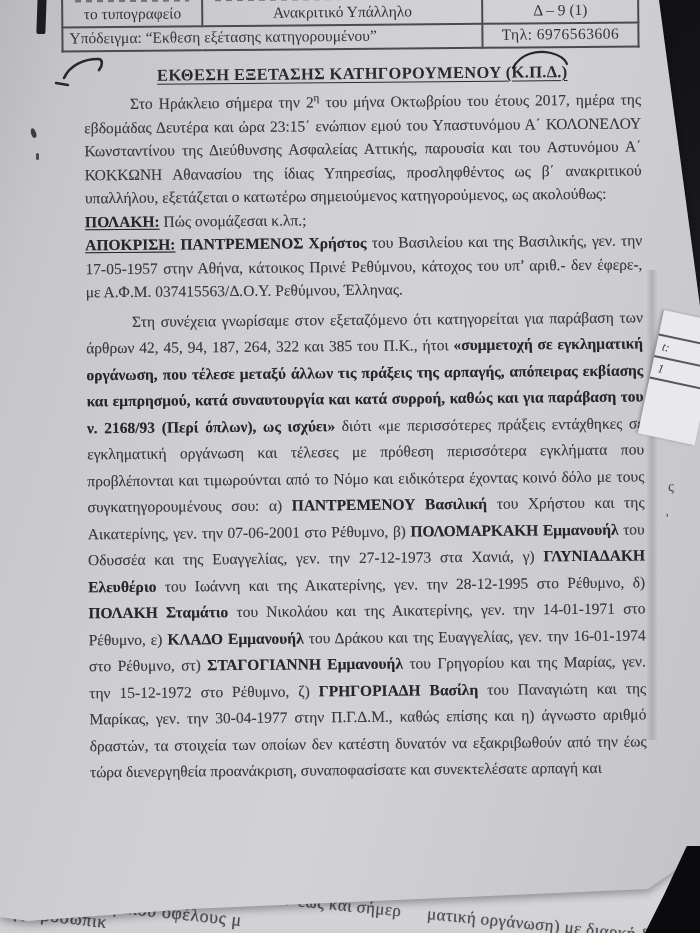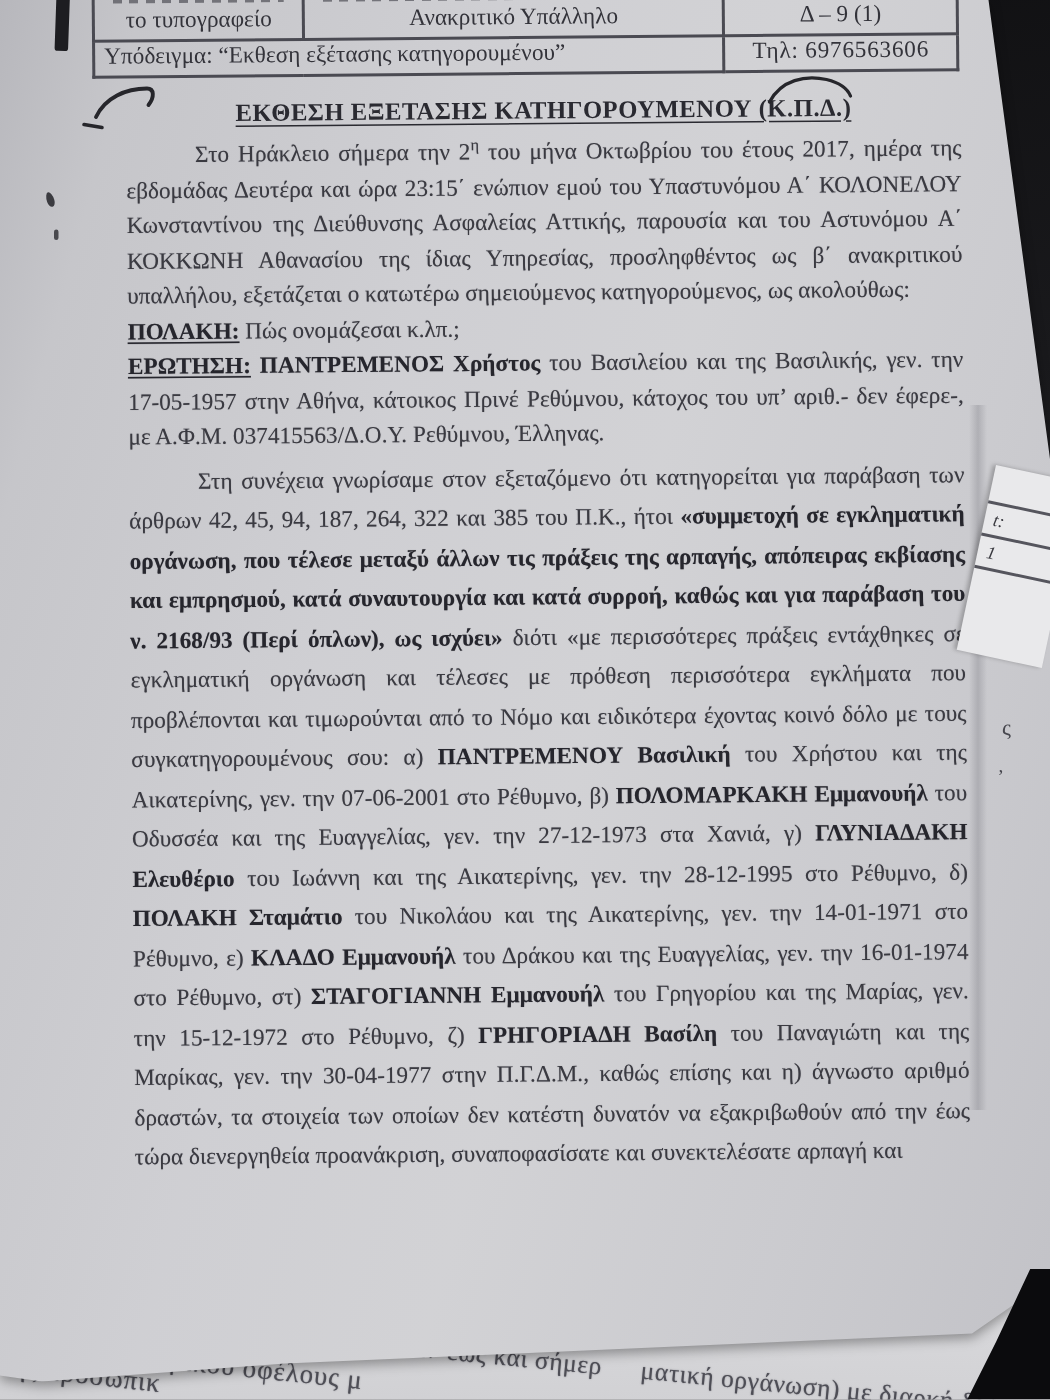--- a/index.html
+++ b/index.html
@@ -132,21 +132,21 @@
         </tbody>
           </table>
 
         <div class="title-row">
           <span class="doc-title">ΕΚΘΕΣΗ ΕΞΕΤΑΣΗΣ ΚΑΤΗΓΟΡΟΥΜΕΝΟΥ (Κ.Π.Δ.)</span>
         </div>
 
         <div class="doc-body">
             <p class="para p-open indent"><span>Στο Ηράκλειο σήμερα την 2</span><sup>η</sup><span> του μήνα Οκτωβρίου του έτους 2017, ημέρα της εβδομάδας Δευτέρα και ώρα 23:15΄ ενώπιον εμού του Υπαστυνόμου Α΄ ΚΟΛΟΝΕΛΟΥ Κωνσταντίνου της Διεύθυνσης Ασφαλείας Αττικής, παρουσία και του Αστυνόμου Α΄ ΚΟΚΚΩΝΗ Αθανασίου της ίδιας Υπηρεσίας, προσληφθέντος ως β΄ ανακριτικού υπαλλήλου, εξετάζεται ο κατωτέρω σημειούμενος κατηγορούμενος, ως ακολούθως:</span></p>
             <p class="para p-qa"><span class="b u">ΠΟΛΑΚΗ:</span><span> Πώς ονομάζεσαι κ.λπ.;</span></p>
-            <p class="para p-qa"><span class="b u">ΕΡΩΤΗΣΗ:</span><span class="b"> ΠΑΝΤΡΕΜΕΝΟΣ Χρήστος</span><span> του Βασιλείου και της Βασιλικής, γεν. την 17-05-1957 στην Αθήνα, κάτοικος Πρινέ Ρεθύμνου, κάτοχος του υπ’ αριθ.- δεν έφερε-, με Α.Φ.Μ. 037415563/Δ.Ο.Υ. Ρεθύμνου, Έλληνας.</span></p>
+            <p class="para p-qa"><span class="b u">ΑΠΟΚΡΙΣΗ:</span><span class="b"> ΠΑΝΤΡΕΜΕΝΟΣ Χρήστος</span><span> του Βασιλείου και της Βασιλικής, γεν. την 17-05-1957 στην Αθήνα, κάτοικος Πρινέ Ρεθύμνου, κάτοχος του υπ’ αριθ.- δεν έφερε-, με Α.Φ.Μ. 037415563/Δ.Ο.Υ. Ρεθύμνου, Έλληνας.</span></p>
             <p class="para p-charges indent"><span>Στη συνέχεια γνωρίσαμε στον εξεταζόμενο ότι κατηγορείται για παράβαση των άρθρων 42, 45, 94, 187, 264, 322 και 385 του Π.Κ., ήτοι </span><span class="b">«συμμετοχή σε εγκληματική οργάνωση, που τέλεσε μεταξύ άλλων τις πράξεις της αρπαγής, απόπειρας εκβίασης και εμπρησμού, κατά συναυτουργία και κατά συρροή, καθώς και για παράβαση του ν. 2168/93 (Περί όπλων), ως ισχύει»</span><span> διότι «με περισσότερες πράξεις εντάχθηκες σε εγκληματική οργάνωση και τέλεσες με πρόθεση περισσότερα εγκλήματα που προβλέπονται και τιμωρούνται από το Νόμο και ειδικότερα έχοντας κοινό δόλο με τους συγκατηγορουμένους σου: α) </span><span class="b">ΠΑΝΤΡΕΜΕΝΟΥ Βασιλική</span><span> του Χρήστου και της Αικατερίνης, γεν. την 07-06-2001 στο Ρέθυμνο, β) </span><span class="b">ΠΟΛΟΜΑΡΚΑΚΗ Εμμανουήλ</span><span> του Οδυσσέα και της Ευαγγελίας, γεν. την 27-12-1973 στα Χανιά, γ) </span><span class="b">ΓΛΥΝΙΑΔΑΚΗ Ελευθέριο</span><span> του Ιωάννη και της Αικατερίνης, γεν. την 28-12-1995 στο Ρέθυμνο, δ) </span><span class="b">ΠΟΛΑΚΗ Σταμάτιο</span><span> του Νικολάου και της Αικατερίνης, γεν. την 14-01-1971 στο Ρέθυμνο, ε) </span><span class="b">ΚΛΑΔΟ Εμμανουήλ</span><span> του Δράκου και της Ευαγγελίας, γεν. την 16-01-1974 στο Ρέθυμνο, στ) </span><span class="b">ΣΤΑΓΟΓΙΑΝΝΗ Εμμανουήλ</span><span> του Γρηγορίου και της Μαρίας, γεν. την 15-12-1972 στο Ρέθυμνο, ζ) </span><span class="b">ΓΡΗΓΟΡΙΑΔΗ Βασίλη</span><span> του Παναγιώτη και της Μαρίκας, γεν. την 30-04-1977 στην Π.Γ.Δ.Μ., καθώς επίσης και η) άγνωστο αριθμό δραστών, τα στοιχεία των οποίων δεν κατέστη δυνατόν να εξακριβωθούν από την έως τώρα διενεργηθεία προανάκριση, συναποφασίσατε και συνεκτελέσατε αρπαγή και</span></p>
           </div>
 
       </div>
 
       <div class="mark-bar"></div>
       <div class="mark-dot1"></div>
       <div class="mark-dot2"></div>
       <svg class="pen" style="left:50px;top:48px" width="70" height="45" viewBox="0 0 70 45">
         <path d="M14,30 C20,17 34,11 48,11 C53,11 53,17 49,22" fill="none" stroke="#26262b" stroke-width="2.6" stroke-linecap="round"></path>

